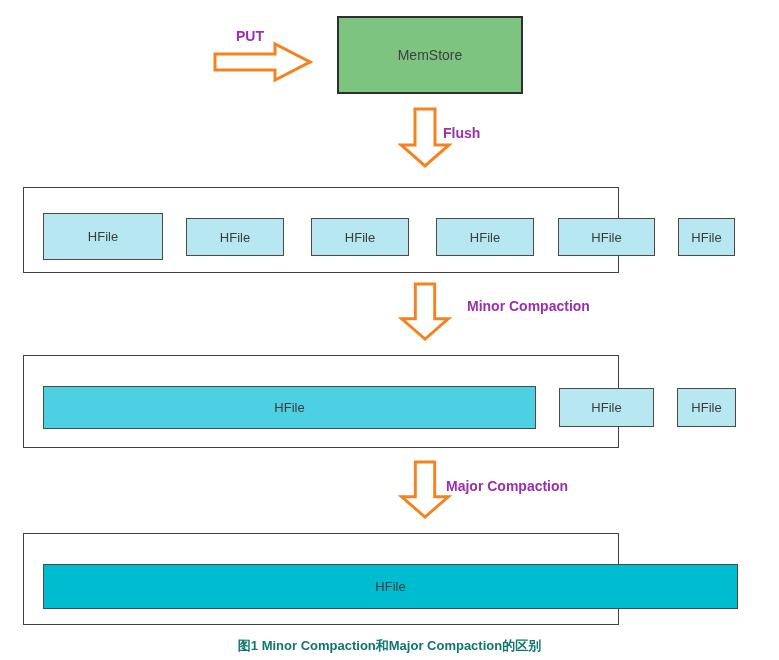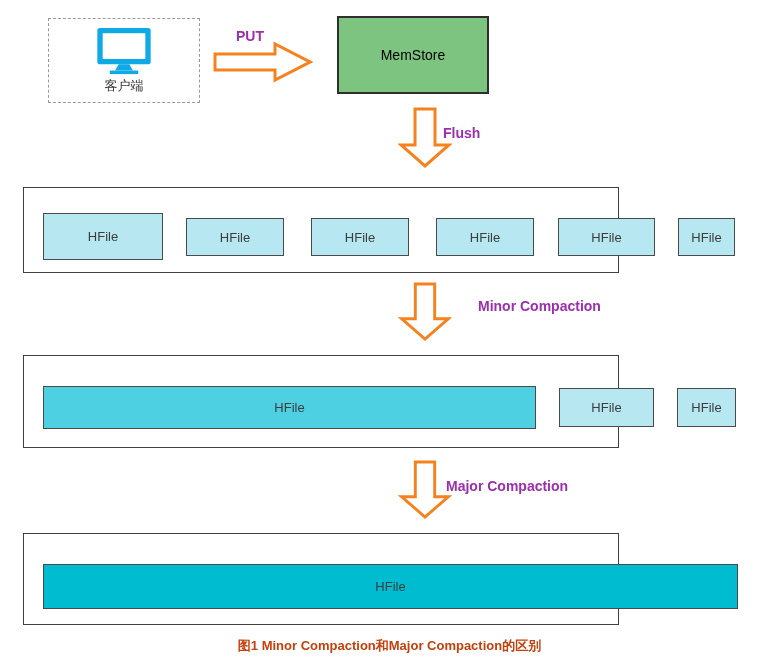--- a/index.html
+++ b/index.html
@@ -6,29 +6,29 @@
   body{font-family:"Liberation Sans","DejaVu Sans",sans-serif;}
   .canvas{position:relative;width:779px;height:660px;background:#fff;overflow:hidden;}
 
   
   .client-box{position:absolute;left:48px;top:18px;width:152px;height:85px;
     border:1px dashed #9a9a9a;box-sizing:border-box;display:flex;flex-direction:column;
     align-items:center;justify-content:center;background:#fff;}
   .client-label{font-size:13px;color:#333;margin-top:2px;}
 
   
-  .memstore{position:absolute;left:337px;top:16px;width:152px;height:78px;
+  .memstore{position:absolute;left:337px;top:16px;width:186px;height:78px;
     background:#7cc47f;border:2px solid #2f2f2f;box-sizing:border-box;
-    display:flex;align-items:center;justify-content:center;font-size:14px;color:#000000;}
+    display:flex;align-items:center;justify-content:center;font-size:14px;color:#404040;}
 
   
   .flow-label{position:absolute;font-weight:bold;font-size:14px;color:#9b2fae;white-space:nowrap;}
   .lbl-put{left:236px;top:28px;}
   .lbl-flush{left:443px;top:125px;text-align:center;}
-  .lbl-minor{left:442px;top:298px;padding-left:36px;}
+  .lbl-minor{left:431px;top:298px;padding-left:36px;}
   .lbl-major{left:446px;top:478px;}
 
   
   .arrow-put{position:absolute;left:213px;top:41px;width:100px;height:42px;}
   .arrow-flush{position:absolute;left:398px;top:107px;width:54px;height:62px;}
   .arrow-minor{position:absolute;left:398px;top:282px;width:54px;height:60px;}
   .arrow-major{position:absolute;left:398px;top:460px;width:54px;height:60px;}
 
   
   .region{position:absolute;left:23px;width:596px;border:1px solid #404040;
@@ -49,36 +49,27 @@
   .r1-f5{left:654px;top:30px;width:57px;height:38px;}
 
   .r2-big{left:19px;top:30px;width:493px;height:43px;background:#4dd0e1;}
   .r2-s0{left:535px;top:32px;width:95px;height:39px;}
   .r2-s1{left:653px;top:32px;width:59px;height:39px;}
 
   .r3-big{left:19px;top:30px;width:695px;height:45px;background:#00bcd1;}
 
   
   .caption{position:absolute;left:0;top:637px;width:779px;text-align:center;
-    font-weight:bold;font-size:13px;color:#c2410c;}
+    font-weight:bold;font-size:13px;color:#0f766e;}
 </style>
 </head>
 <body>
 
 <div class="canvas">
 
-  <div class="client-box">
-    <svg width="58" height="48" viewBox="0 0 64 54">
-      <rect x="2" y="1" width="60" height="41" rx="3" fill="#0fa9e6"></rect>
-      <rect x="8" y="7" width="48" height="29" fill="#ffffff"></rect>
-      <polygon points="26,42 38,42 42,49 22,49" fill="#0fa9e6"></polygon>
-      <rect x="16" y="49" width="32" height="4" fill="#0fa9e6"></rect>
-    </svg>
-    <div class="client-label">客户端</div>
-  </div>
 
   <div class="flow-label lbl-put">PUT</div>
   <svg class="arrow-put" viewBox="0 0 100 42">
     <polygon points="2,13 62,13 62,3 97,21 62,39 62,29 2,29" fill="#ffffff" stroke="#f5821f" stroke-width="3" stroke-linejoin="miter"></polygon>
   </svg>
 
   <div class="memstore">
     <span>MemStore</span>
   </div>
 

